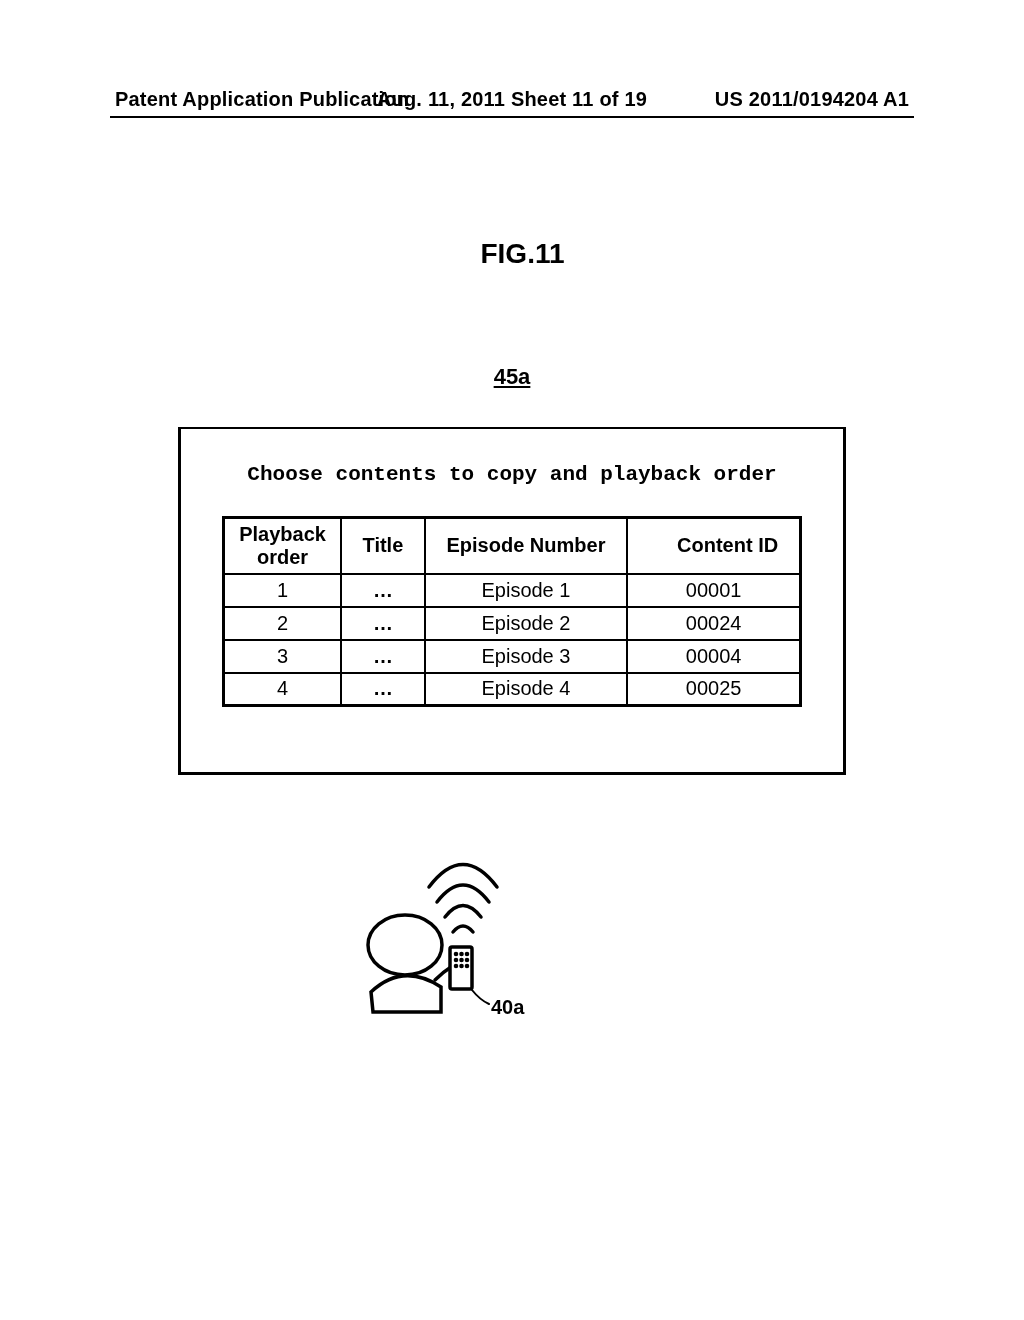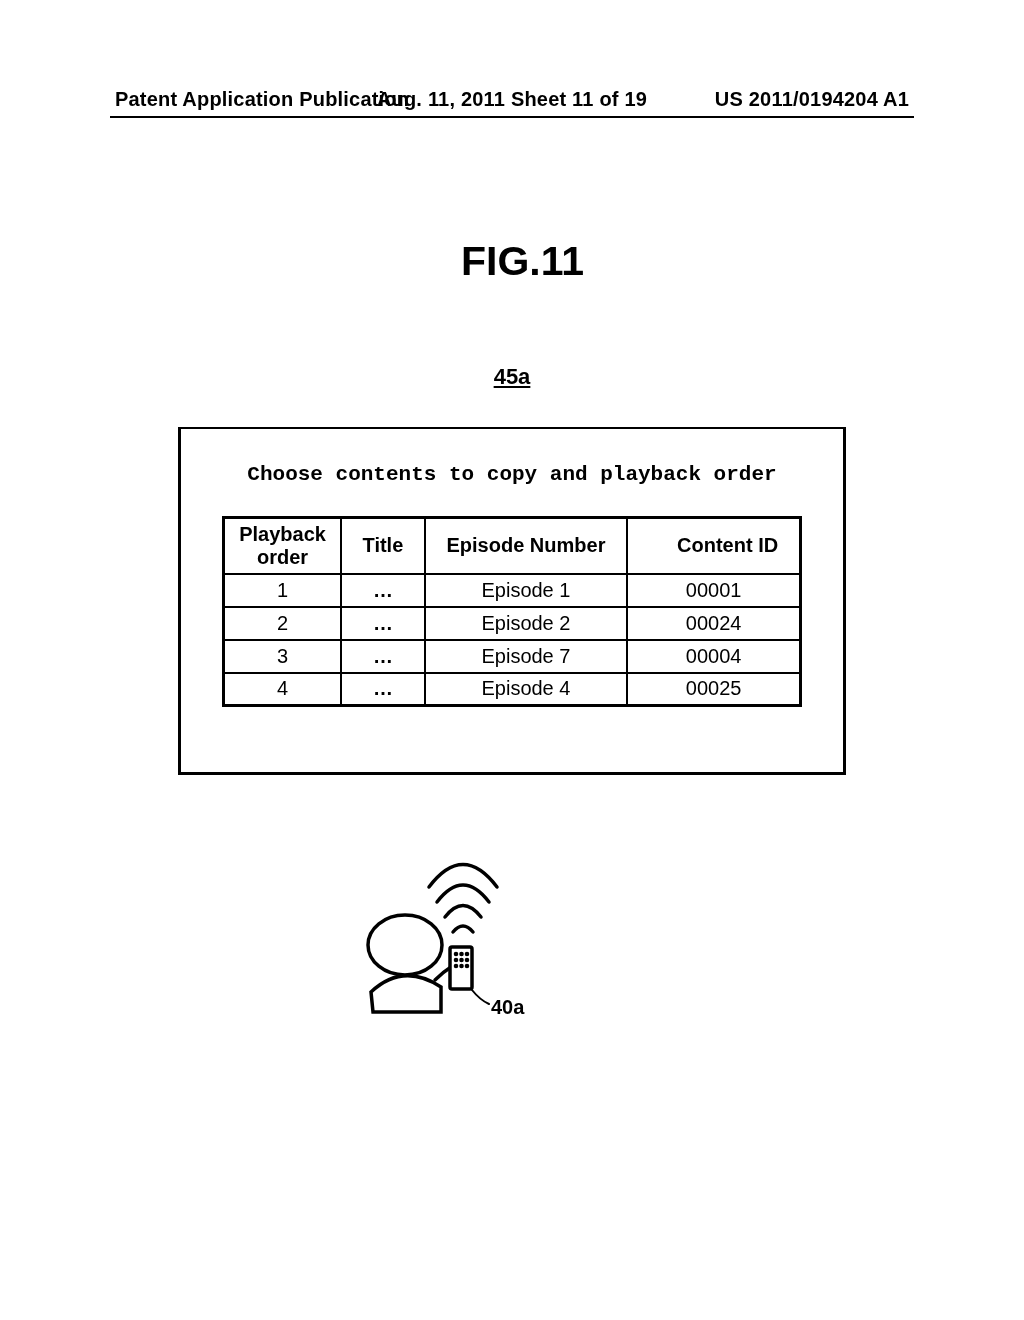--- a/index.html
+++ b/index.html
@@ -30,21 +30,21 @@
   }
   .hr {
     position: absolute;
     top: 116px; left: 110px; right: 110px;
     border-top: 2px solid #000;
   }
   .fig-label {
     position: absolute;
     top: 238px; left: 0; right: 0;
     text-align: center;
-    font-size: 41px;
+    font-size: 28px;
     font-weight: bold;
     padding-left: 21px;
   }
   .ref-label {
     position: absolute;
     top: 364px; left: 0; right: 0;
     text-align: center;
     font-size: 22px;
     font-weight: bold;
     text-decoration: underline;
@@ -138,21 +138,21 @@
       </tr>
       <tr>
         <td>2</td>
         <td class="ellipsis">…</td>
         <td>Episode 2</td>
         <td>00024</td>
       </tr>
       <tr>
         <td>3</td>
         <td class="ellipsis">…</td>
-        <td>Episode 7</td>
+        <td>Episode 3</td>
         <td>00004</td>
       </tr>
       <tr>
         <td>4</td>
         <td class="ellipsis">…</td>
         <td>Episode 4</td>
         <td>00025</td>
       </tr>
     </tbody>
       </table>

